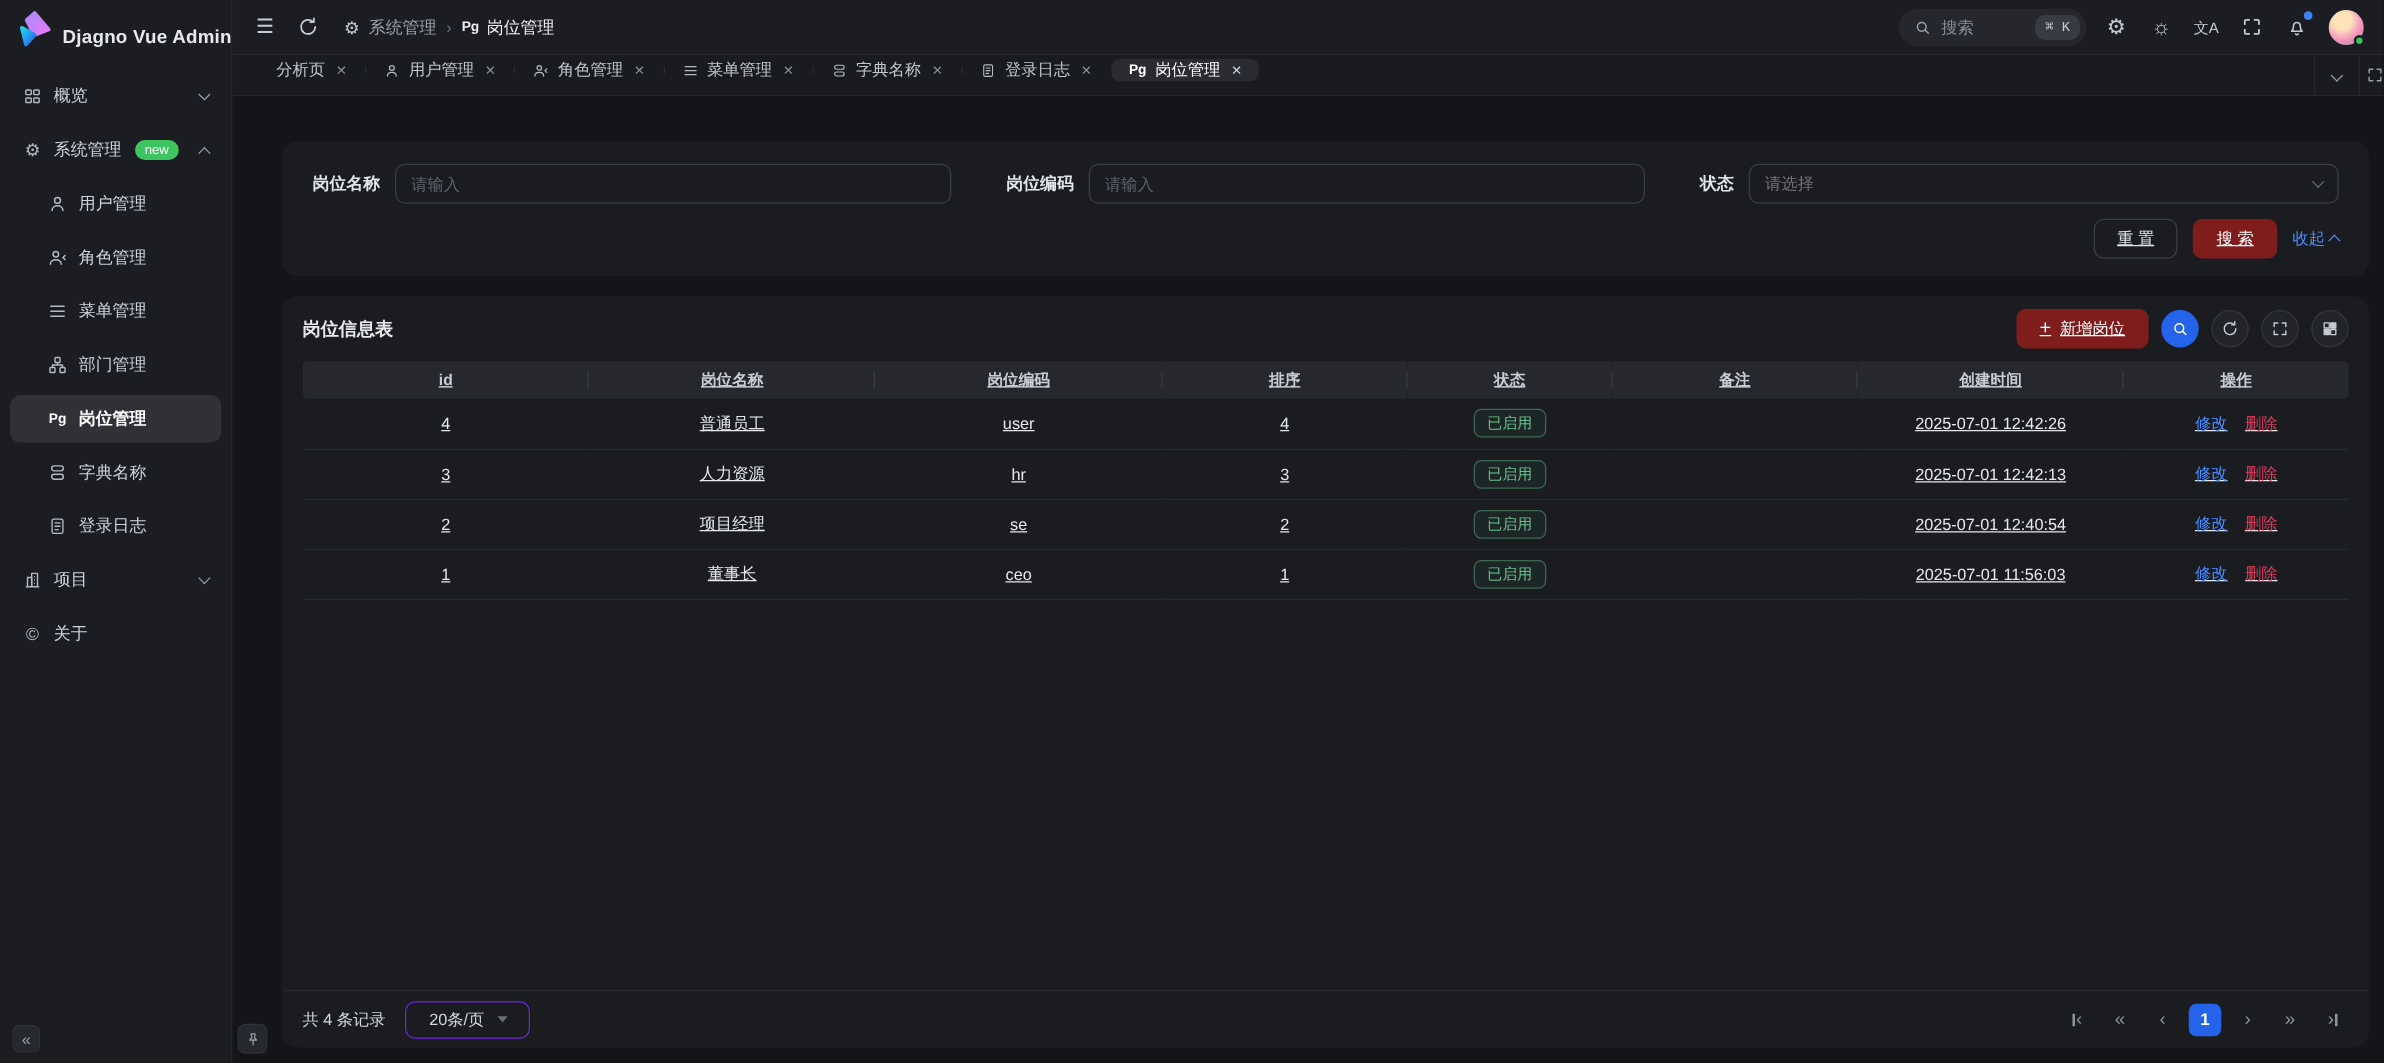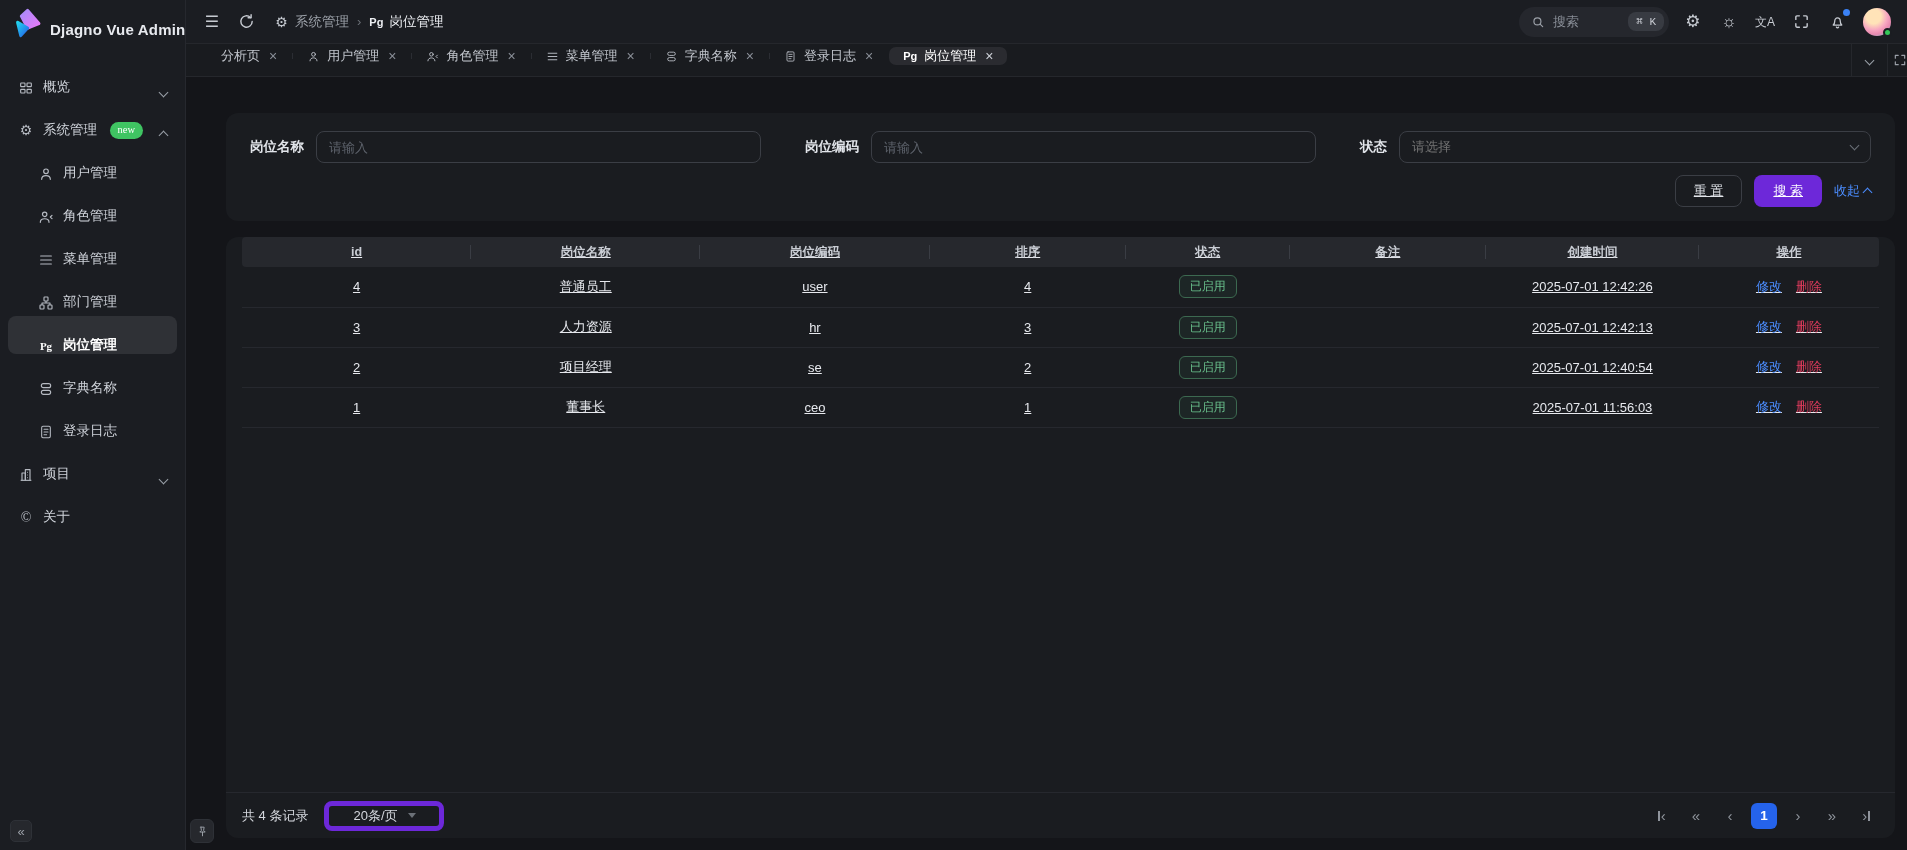--- a/index.html
+++ b/index.html
@@ -7,22 +7,22 @@
     font-family:"Liberation Sans","DejaVu Sans",sans-serif; color:#e7e9ee; }
   .app { display:flex; width:1907px; height:850px; }
 
   
   .sidebar { width:186px; min-width:186px; background:#1b1d22; border-right:1px solid #26282e;
     display:flex; flex-direction:column; }
   .logo-row { height:46px; display:flex; align-items:center; gap:8px; padding:0 12px; }
   .logo-row svg { width:30px; height:30px; flex:none; }
   .logo-title { font-size:15px; font-weight:700; white-space:nowrap; letter-spacing:.2px;margin-top:13px; }
   .nav { flex:1; padding:12px 8px 0 8px; overflow:hidden; }
-  .nav-item { height:38px; margin-bottom:5px; display:flex; align-items:flex-end; gap:9px;
-    padding:0 10px; border-radius:8px; color:#cfd3da; font-size:13.5px; cursor:pointer;font-family:Liberation Serif, serif; }
+  .nav-item { height:38px; margin-bottom:5px; display:flex; align-items:center; gap:9px;
+    padding:0 10px; border-radius:8px; color:#cfd3da; font-size:13.5px; cursor:pointer; }
   .nav-item.child { padding-left:30px; }
   .nav-item.active { background:#2f3136; color:#fff; font-weight:600; }
   .nav-ic { width:16px; height:16px; display:flex; align-items:center; justify-content:center;
     color:#b6bac2; flex:none; font-size:14px; line-height:1; }
   .nav-ic svg { width:16px; height:16px; }
   .pg-glyph { font-size:11px; font-weight:600; color:#b6bac2; }
   .nav-item.active .pg-glyph { color:#fff; }
   .badge-new { margin-left:auto; background:#3fc462; color:#fff; font-size:10.5px;
     padding:2px 8px; border-radius:999px; line-height:1.2; }
   .chev { width:7px; height:7px; border-right:1.5px solid #9aa0a8; border-bottom:1.5px solid #9aa0a8;
@@ -95,21 +95,21 @@
   .field input, .fake-select { flex:1; height:32px; background:transparent; border:1px solid #3b3e45;
     border-radius:8px; padding:0 12px; color:#e7e9ee; font-size:13px; outline:none; min-width:0; }
   .field input::placeholder { color:#5d626b; }
   .fake-select { display:flex; align-items:center; cursor:pointer; }
   .fake-select .ph { color:#737373; }
   .fake-select .chev { margin-left:auto; border-color:#6b7077; }
   .filter-actions { margin-top:12px; display:flex; justify-content:flex-end; align-items:center; gap:12px; }
   .btn { height:32px; padding:0 18px; border-radius:8px; font-size:13px; display:flex;
     align-items:center; justify-content:center; cursor:pointer; border:1px solid transparent; white-space:nowrap;text-decoration:underline; }
   .btn-ghost { border-color:#3b3e45; color:#e2e5ea; background:transparent; }
-  .btn-primary { background:#6d28d9; color:#fff; }
+  .btn-primary { background:#7f1d1d; color:#fff; }
   .collapse-link { color:#4b8dff; font-size:13px; display:flex; align-items:center; gap:4px; cursor:pointer; }
   .collapse-link .chev { border-color:#4b8dff; margin:4px 0 0 0; }
 
   .table-card { margin-top:16px; flex:1; min-height:0; display:flex; flex-direction:column; padding:0 16px; }
   .table-toolbar { height:52px; display:flex; align-items:center; flex:none; }
   .table-title { font-size:14.5px; font-weight:600; }
   .toolbar-right { margin-left:auto; display:flex; align-items:center; gap:10px; }
   .btn-add { gap:7px; font-weight:500; }
   .btn-add .plus { font-size:16px; line-height:1; }
   .round-btn { width:30px; height:30px; border-radius:50%; background:#222429; border:1px solid #33363c;
@@ -129,21 +129,21 @@
   .status-badge { display:inline-block; padding:2px 10px; font-size:12px; line-height:17px;
     color:#69c08c; border:1px solid #3c6950; border-radius:6px; background:rgba(80,200,130,.06); }
   .op-link { font-size:13px; cursor:pointer; }
   .op-edit { color:#4b8dff; margin-right:14px; }
   .op-del { color:#df3b5c; }
 
   .table-spacer { flex:1; }
   .table-footer { flex:none; height:46px; margin:0 -16px; padding:0 16px; border-top:1px solid #26282e;
     display:flex; align-items:center; gap:16px; }
   .total-text { font-size:13px; color:#d4d7dd; }
-  .page-size { width:120px; height:30px; border:5px solid #6d28d9; border-radius:8px; display:flex;
+  .page-size { width:100px; height:30px; border:1px solid #6d28d9; border-radius:8px; display:flex;
     align-items:center; justify-content:center; gap:10px; font-size:13px; color:#d4d7dd; cursor:pointer; }
   .caret { width:0; height:0; border-left:4px solid transparent; border-right:4px solid transparent;
     border-top:5px solid #6b7077; }
   .pager { margin-left:auto; display:flex; align-items:center; gap:8px; }
   .pg-btn { min-width:26px; height:26px; display:flex; align-items:center; justify-content:center;
     color:#8f949c; font-size:15px; cursor:pointer; gap:1px; }
   .pg-btn .bar { width:1.5px; height:10px; background:currentColor; }
   .pg-cur { width:26px; height:26px; border-radius:6px; background:#2563eb; color:#fff;
     font-size:13.5px; font-weight:700; display:flex; align-items:center; justify-content:center; cursor:pointer; }
 
@@ -478,20 +478,49 @@
           <button class="btn btn-ghost">重 置</button>
           <button class="btn btn-primary">搜 索</button>
           <span class="collapse-link">
             <span>收起</span>
             <span class="chev up" style="margin:3px 0 0"></span>
           </span>
         </div>
       </section>
 
       <section class="card table-card">
+        <div class="table-toolbar">
+          <span class="table-title">岗位信息表</span>
+          <div class="toolbar-right">
+            <button class="btn btn-primary btn-add">
+              <span class="plus">+</span>
+              <span>新增岗位</span>
+            </button>
+            <span class="round-btn primary">
+                <svg viewBox="0 0 24 24">
+                  <use href="#i-search"></use>
+                </svg>
+              </span>
+            <span class="round-btn">
+                <svg viewBox="0 0 24 24">
+                  <use href="#i-refresh"></use>
+                </svg>
+              </span>
+            <span class="round-btn">
+                <svg viewBox="0 0 24 24">
+                  <use href="#i-expand"></use>
+                </svg>
+              </span>
+            <span class="round-btn">
+                <svg viewBox="0 0 24 24">
+                  <use href="#i-cols"></use>
+                </svg>
+              </span>
+          </div>
+        </div>
 
         <table>
           <colgroup>
             <col style="width:14%">
               <col style="width:14%">
               <col style="width:14%">
               <col style="width:12%">
             <col style="width:10%">
               <col style="width:12%">
               <col style="width:13%">

